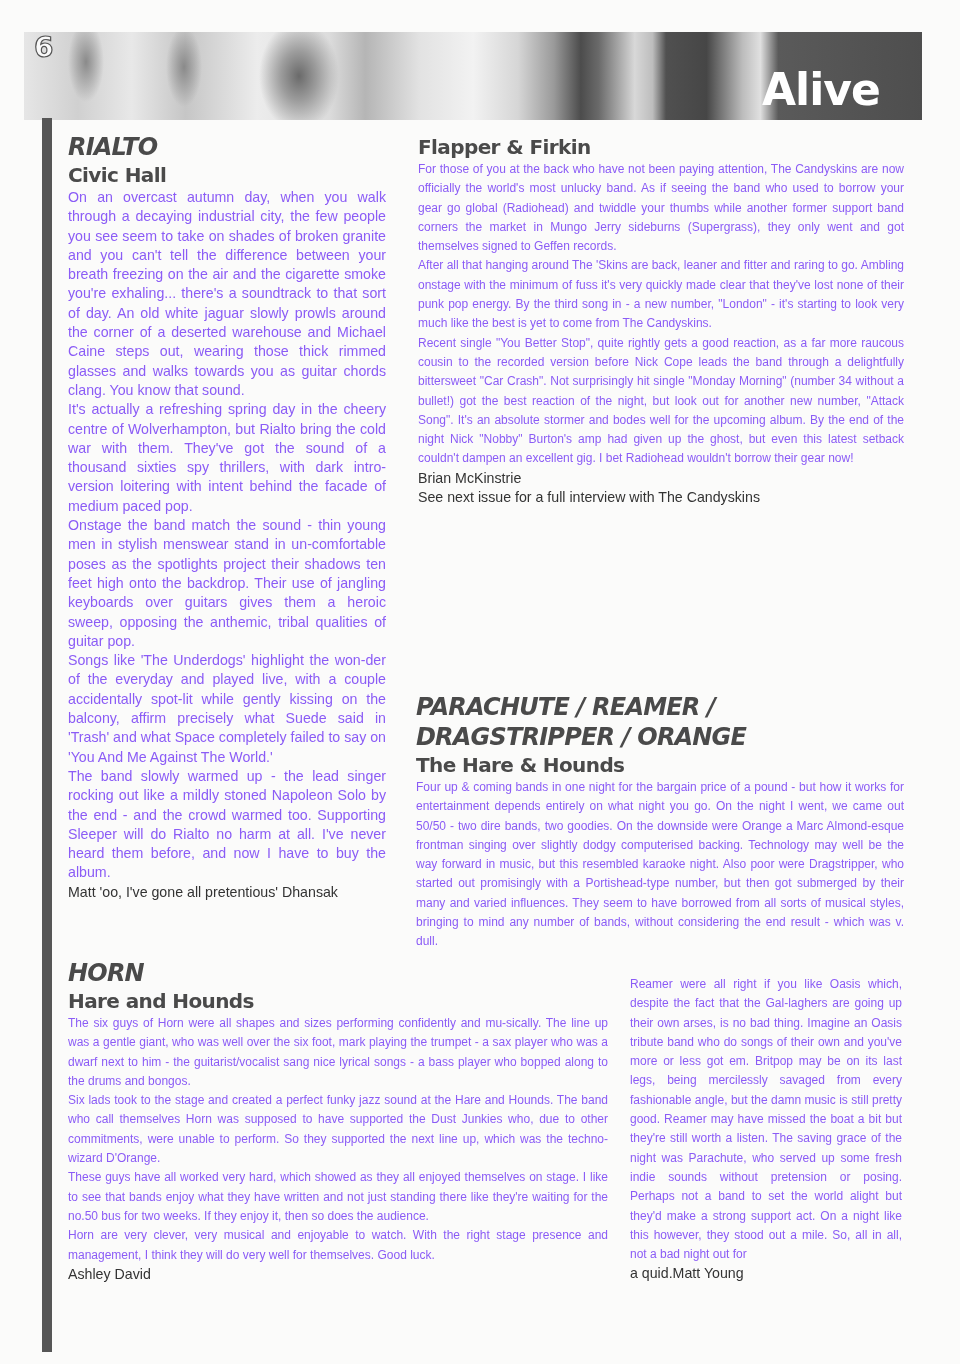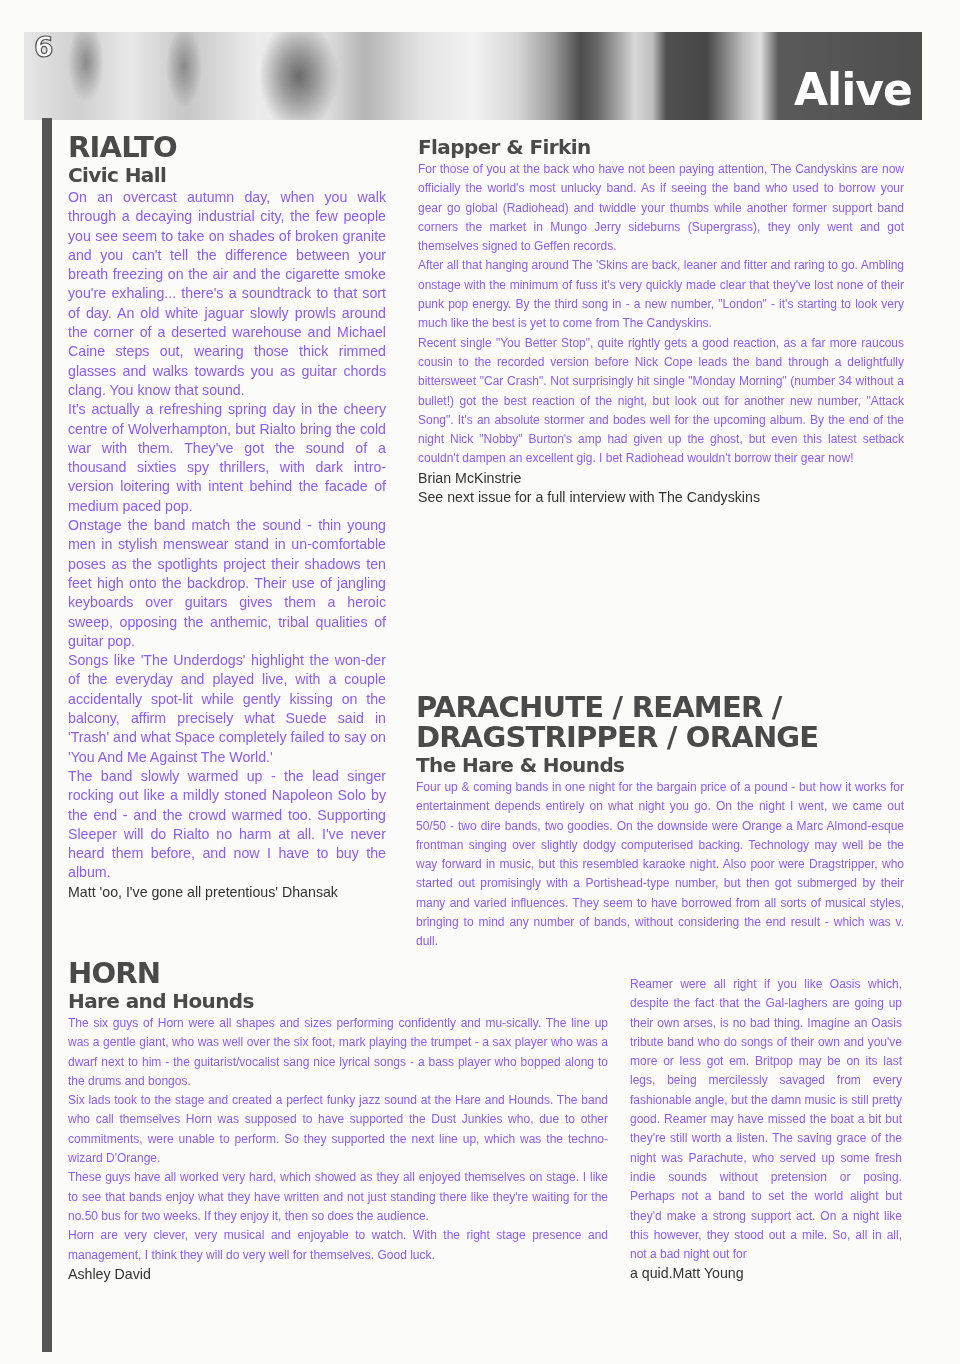--- a/index.html
+++ b/index.html
@@ -18,26 +18,26 @@
         #9a9a9a 59%, #4c4c4c 62%, #6a6a6a 64%, #d8d8d8 68%, #bdbdbd 70%,
         #505050 71.5%, #464646 76%, #bcbcbc 80%, #e0e0e0 82%, #5a5a5a 84%, #4e4e4e 100%);
   }
   .page-num {
     position: absolute; left: 34px; top: 34px; font-family: "DejaVu Sans", sans-serif;
     font-size: 28px; color: #fafafa; font-weight: bold;
     -webkit-text-stroke: 1.2px #555; line-height: 1;
   }
   .alive {
     position: absolute; left: 762px; top: 68px; font-family: "DejaVu Sans", sans-serif;
-    font-weight: bold; font-size: 44px; color: #ffffff; letter-spacing: -1px; line-height: 1; padding-left: 32px;
+    font-weight: bold; font-size: 44px; color: #ffffff; letter-spacing: -1px; line-height: 1;
   }
   .left-bar { position: absolute; left: 42px; top: 118px; width: 10px; height: 1234px; background: #565656; }
 
   .col { position: absolute; }
-  .h1 { font-family: "DejaVu Sans", sans-serif; font-weight: bold; color: #4a4a4a; font-size: 29px; letter-spacing: -0.8px; line-height: 30px; }
+  .h1 { font-family: "DejaVu Sans", sans-serif; font-weight: bold; color: #4a4a4a; font-size: 24px; letter-spacing: -0.8px; line-height: 30px; font-style: italic; }
   .h2 { font-family: "DejaVu Sans", sans-serif; font-weight: bold; color: #4a4a4a; font-size: 20px; letter-spacing: -0.6px; line-height: 26px; }
   .p { font-family: "Liberation Sans", sans-serif; font-size: 14.2px; line-height: 19.3px; color: #8b5cf6; text-align: justify; }
   .p.narrow { font-size: 12px; }
   .sig { font-family: "Liberation Sans", sans-serif; font-size: 14.2px; line-height: 19.3px; color: #333; }
   .sig-right { display: flex; justify-content: flex-start; }
 </style>
 </head>
 <body>
 
 <div class="banner"></div>

